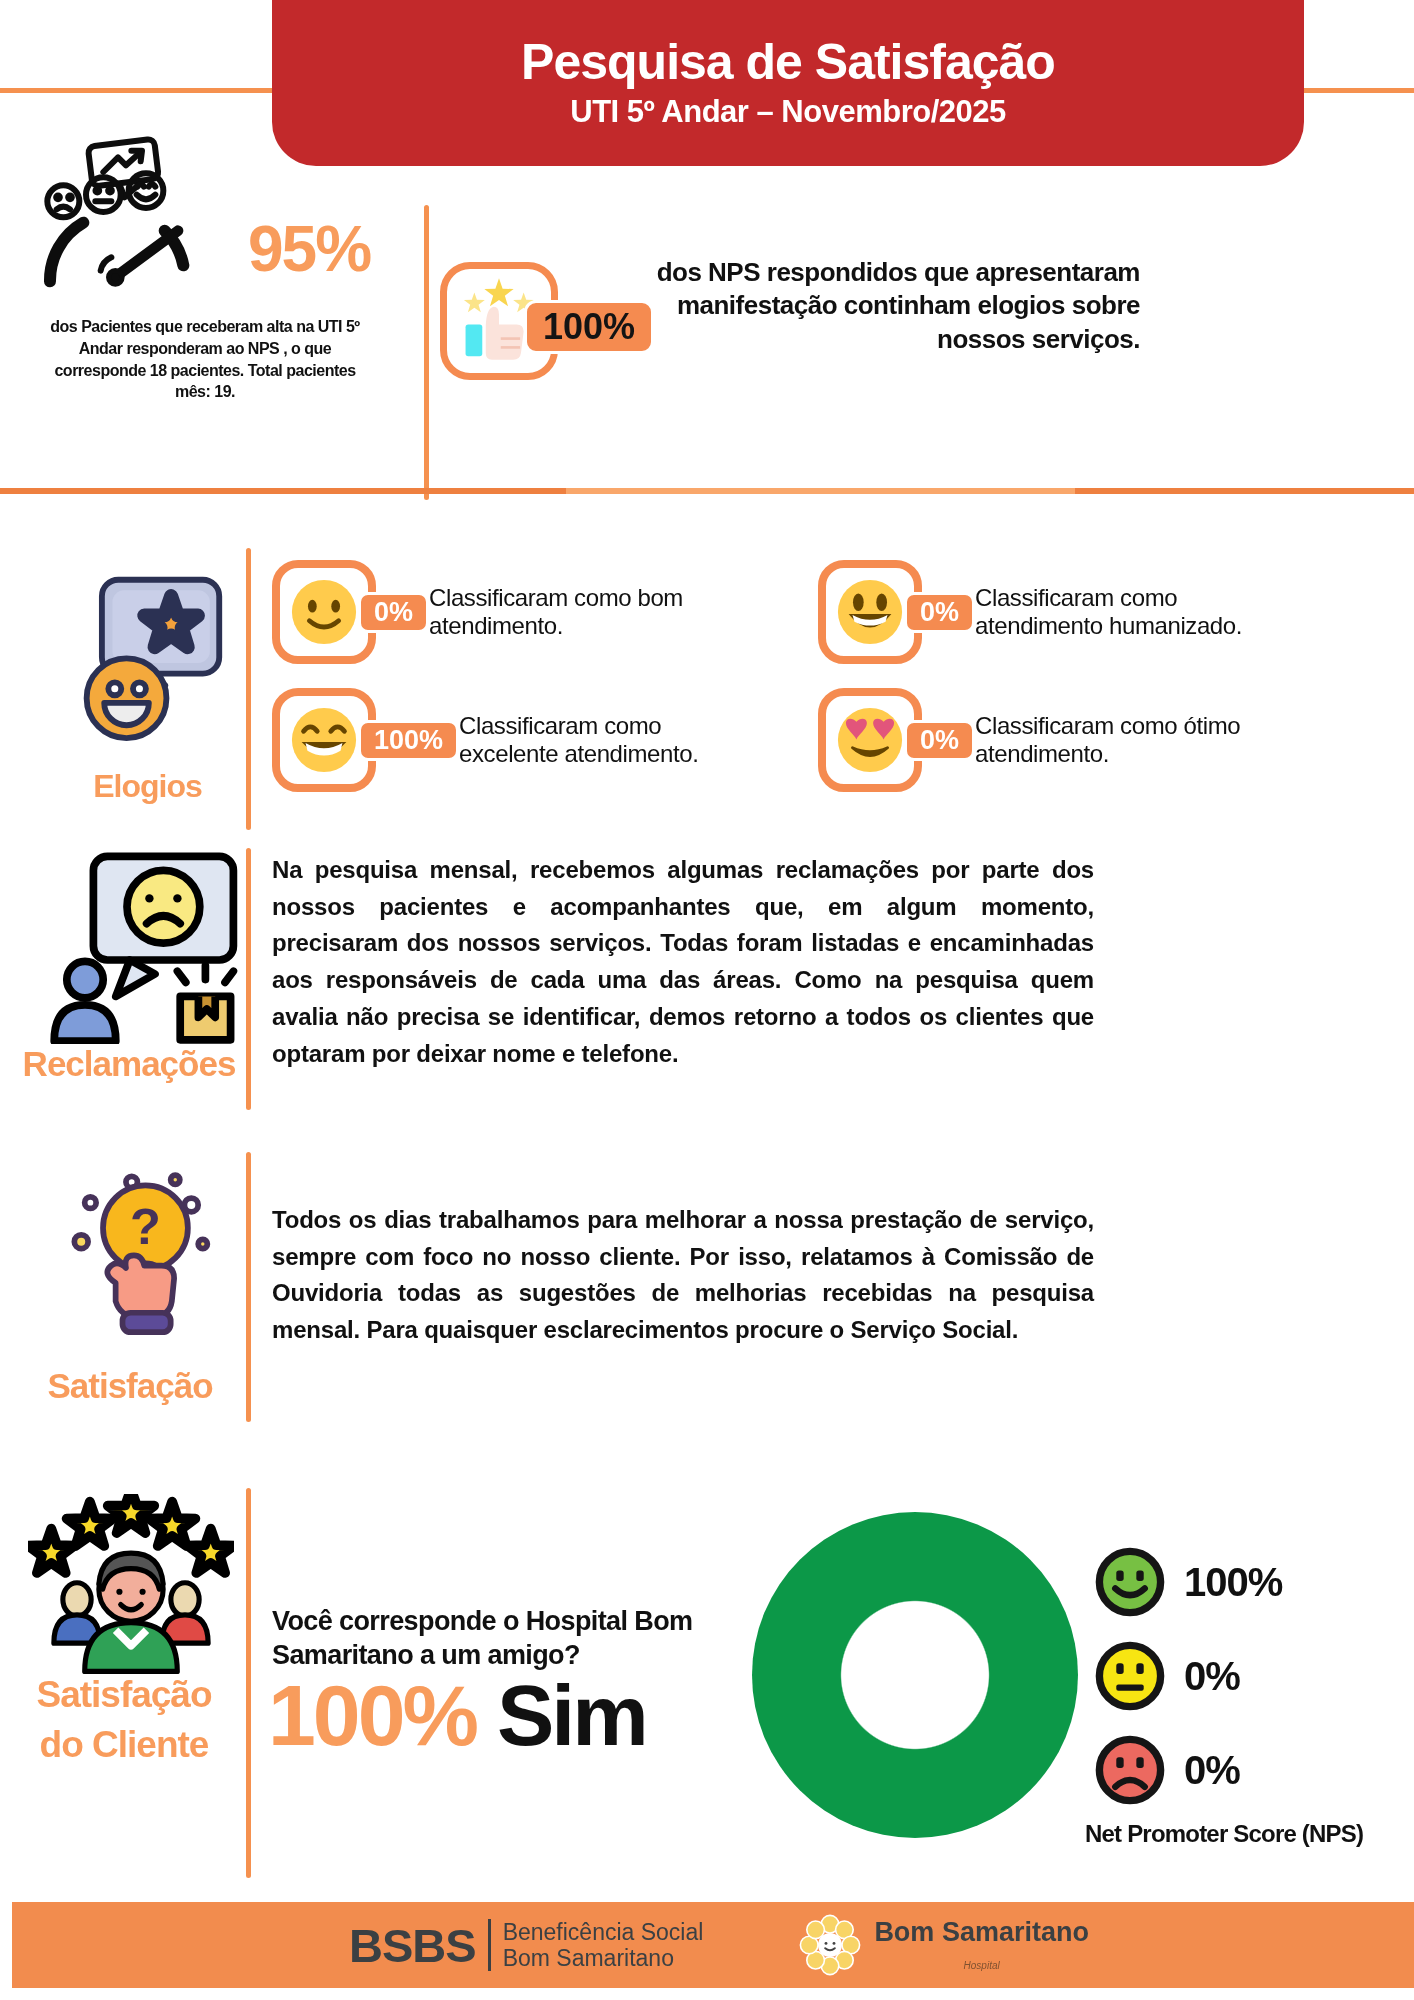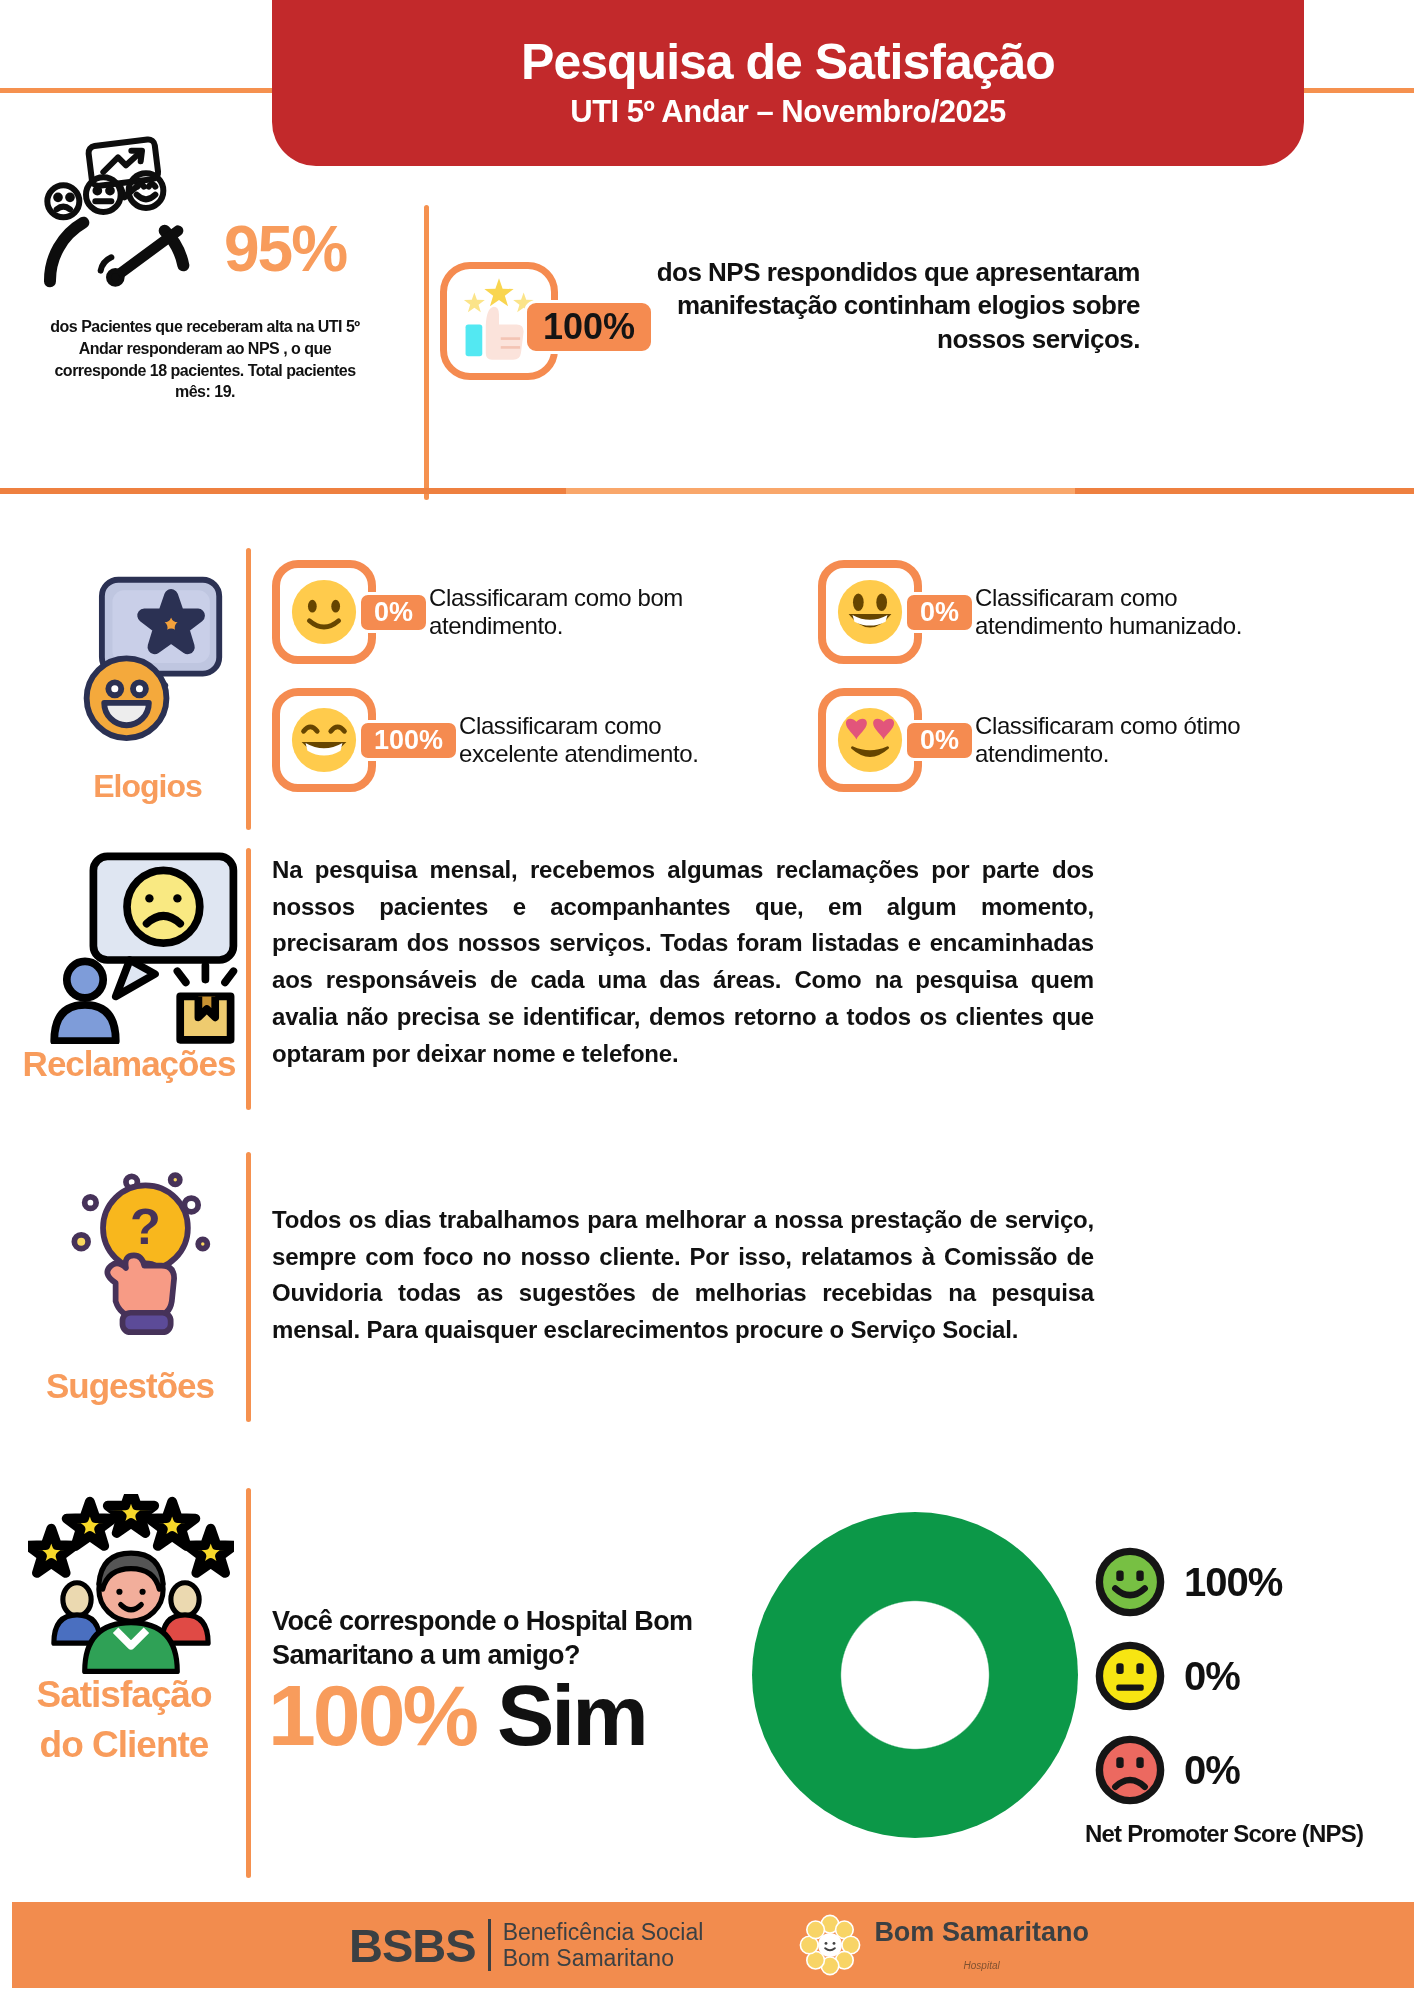--- a/index.html
+++ b/index.html
@@ -11,21 +11,21 @@
   
   .top-line{left:0;top:88px;width:1414px;height:5px;background:#F5914F;}
   .banner{
     left:272px;top:0;width:1032px;height:166px;background:#C2292B;
     border-radius:0 0 44px 44px;display:flex;flex-direction:column;align-items:center;justify-content:center;
     z-index:2;
   }
   .banner-title{font-size:50px;font-weight:bold;color:#fff;letter-spacing:-1px;line-height:1.05;}
   .banner-sub{font-size:31px;font-weight:bold;color:#fff;margin-top:6px;letter-spacing:-0.5px;}
   
-  .stat95-value{left:224px;top:212px;font-size:64px;font-weight:bold;color:#F89C5C;letter-spacing:-2px;}
+  .stat95-value{left:248px;top:212px;font-size:64px;font-weight:bold;color:#F89C5C;letter-spacing:-2px;}
   .stat95-text{left:35px;top:316px;width:340px;font-size:16px;font-weight:bold;text-align:center;line-height:1.36;letter-spacing:-0.5px;}
   .vline{background:#F5914F;width:5px;border-radius:3px;}
   .vline-top{left:424px;top:205px;height:295px;}
   .nps-iconbox{
     left:440px;top:262px;width:118px;height:118px;border:7px solid #F58B50;border-radius:30px;
     background:#fff;display:flex;align-items:center;justify-content:center;box-sizing:border-box;
   }
   .nps-badge{
     left:524px;top:300px;background:#F58B50;border:3px solid #fff;border-radius:12px;
     padding:3px 16px;font-size:36px;font-weight:bold;color:#141414;z-index:3;
@@ -245,21 +245,21 @@
         <circle cx="22" cy="64" r="6" fill="#F9D75E"></circle>
         <circle cx="104" cy="10" r="4" fill="#F9D75E"></circle>
         <circle cx="78" cy="52" r="37" fill="#F8B71D"></circle>
         <ellipse cx="78" cy="92" rx="14" ry="9" fill="#EFEFEF"></ellipse>
         <text x="78" y="66" text-anchor="middle" font-size="44" font-weight="bold" fill="#463259" stroke="none" font-family="Liberation Sans, sans-serif">?</text>
         <path d="M52 100 q-12 -8 -4 -15 q6 -5 13 2 q-2 -11 7 -11 q7 0 9 9 h15 q11 0 11 11 l-2 20 q-2 13 -15 13 h-17 q-13 0 -17 -13 z" fill="#F79B85"></path>
         <rect x="58" y="126" width="42" height="17" rx="7" fill="#5C4B98"></rect>
       </g>
     </svg>
   </div>
-  <div class="abs rail-label" style="left:20px;top:1366px;width:220px;font-size:35px;">Sugestões</div>
+  <div class="abs rail-label" style="left:20px;top:1366px;width:220px;font-size:35px;">Satisfação</div>
   <div class="abs vline vline-sugest"></div>
   <div class="abs para" style="left:272px;top:1202px;">Todos os dias trabalhamos para melhorar a nossa prestação de serviço, sempre com foco no nosso cliente. Por isso, relatamos à Comissão de Ouvidoria todas as sugestões de melhorias recebidas na pesquisa mensal. Para quaisquer esclarecimentos procure o Serviço Social.</div>
 
   <div class="abs" style="left:28px;top:1494px;">
     <svg width="206" height="180" viewBox="0 0 160 140">
       <g stroke="#000" stroke-width="4" stroke-linejoin="round">
         <use href="#star" transform="translate(18 46) scale(1.9)" fill="#F7D829"></use>
         <use href="#star" transform="translate(48 25) scale(1.9)" fill="#F7D829"></use>
         <use href="#star" transform="translate(80 15) scale(1.9)" fill="#F7D829"></use>
         <use href="#star" transform="translate(112 25) scale(1.9)" fill="#F7D829"></use>

